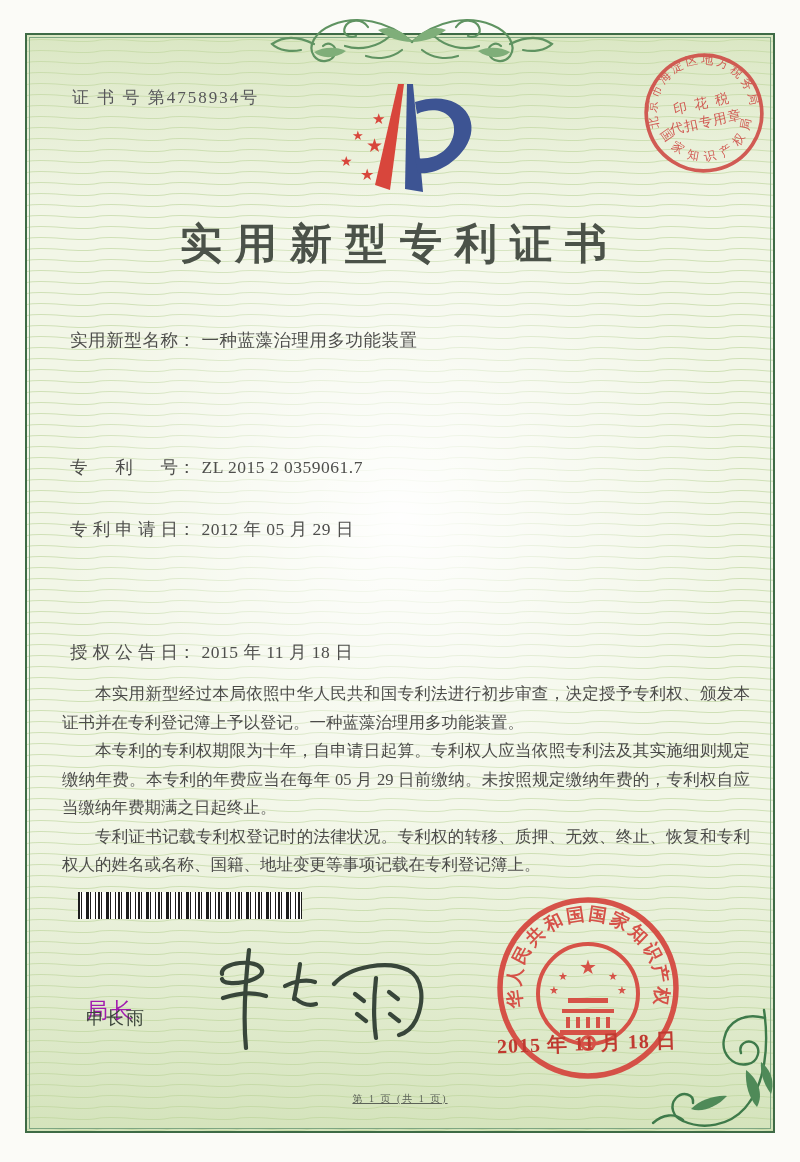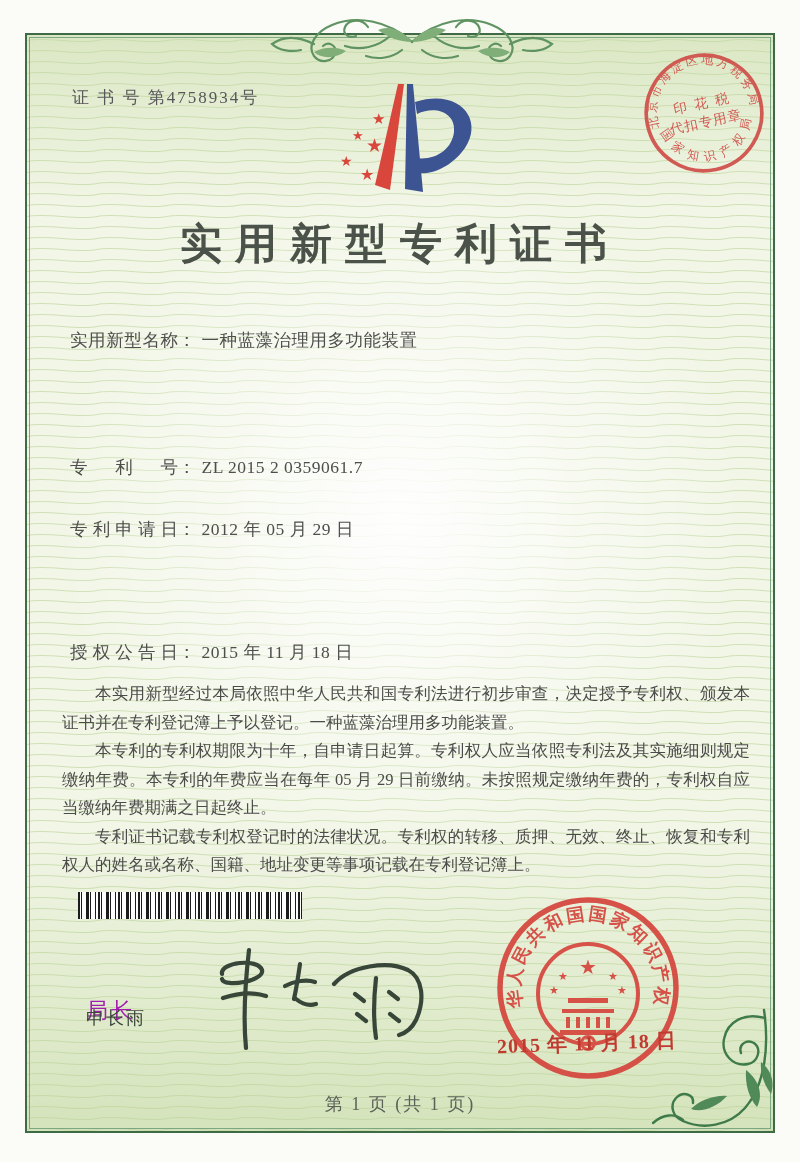--- a/index.html
+++ b/index.html
@@ -34,22 +34,22 @@
   }
   .field{left:70px;font-size:17.5px;color:#4e4e4c;white-space:nowrap;}
   .flabel{display:inline-block;width:108px;text-align:justify;text-align-last:justify;vertical-align:bottom;}
   .fcolon{margin-right:6px;}
   .fvalue{letter-spacing:.5px;}
   .paras{left:62px;top:680px;width:688px;font-size:16.5px;line-height:28.5px;
          color:#4b4b49;text-align:justify;}
   .paras p{margin:0;text-indent:2em;}
   .sig-role{left:86px;top:996px;font-size:22px;letter-spacing:3px;color:#a21caf;}
   .sig-name{left:86px;top:1006px;font-size:18px;letter-spacing:2px;color:#3c463c;}
-  .footer{left:0;top:1092px;width:100%;text-align:center;font-size:18px;
-          letter-spacing:2px;color:#5c6258;}
+  .footer{left:0;top:1092px;width:100%;text-align:center;font-size:10px;
+          letter-spacing:2px;color:#5c6258;text-decoration:underline;}
   .seal-date{
     left:497px;top:1030px;font-size:20px;letter-spacing:1px;color:#c03a30;
     z-index:5;transform:rotate(-2deg);font-weight:600;
   }
   
   .barcode{
     left:78px;top:892px;width:224px;height:27px;
     background:repeating-linear-gradient(90deg,
       #1c1c1c 0 2px,#fff 2px 3px,#1c1c1c 3px 4px,#fff 4px 8px,
       #1c1c1c 8px 11px,#fff 11px 12px,#1c1c1c 12px 13px,#fff 13px 17px,

